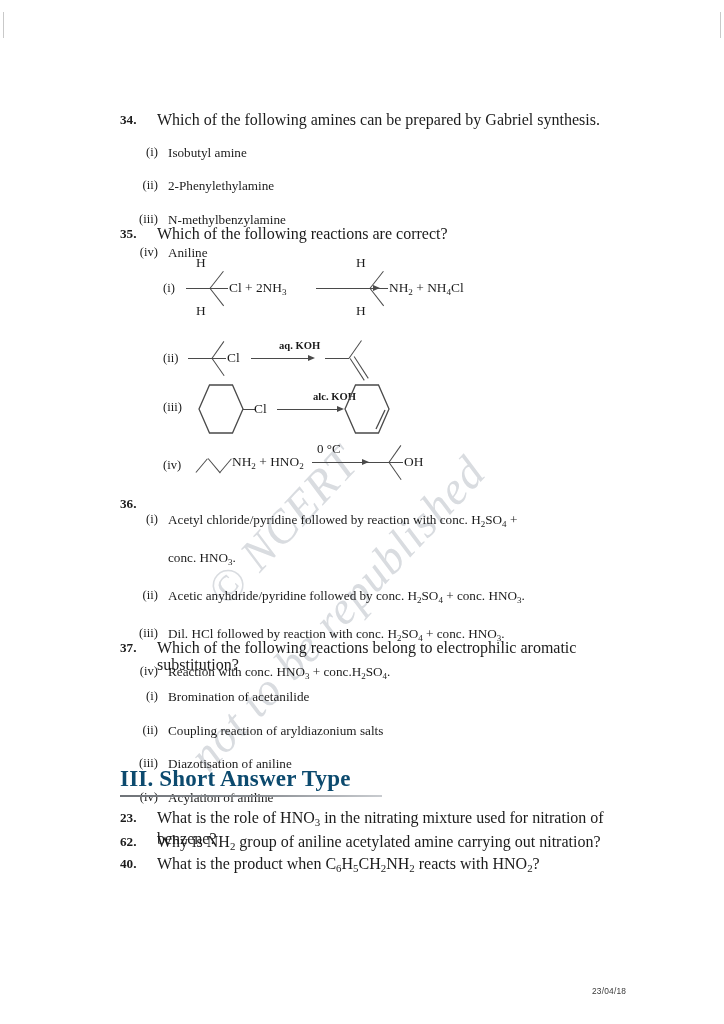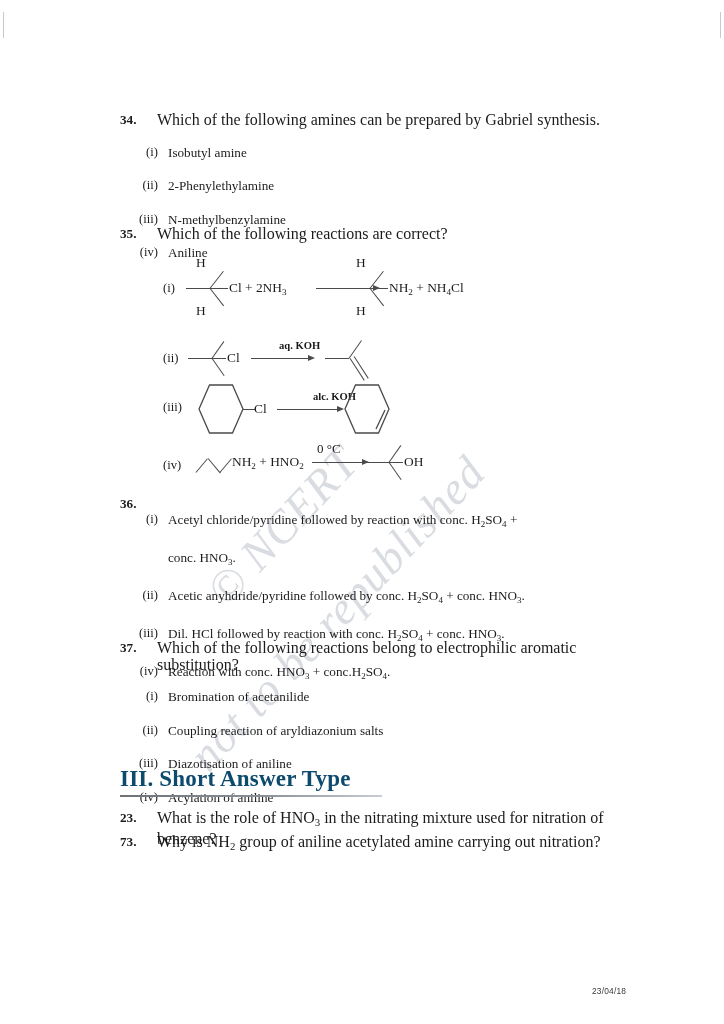--- a/index.html
+++ b/index.html
@@ -395,21 +395,25 @@
     <div class="sec-title">III. Short Answer Type</div>
     <div class="sec-rule"></div>
   </div>
 
   <div class="q" style="left:120px; top:810px; width:512px;">
     <span class="q-num">23.</span>
     <div class="q-text nojust"><span>What is the role of HNO</span><sub>3</sub><span> in the nitrating mixture used for nitration of benzene?</span></div>
   </div>
 
   <div class="q" style="left:120px; top:834px; width:512px;">
-    <span class="q-num">73.</span>
+    <span class="q-num">62.</span>
     <div class="q-text nojust"><span>Why is NH</span><sub>2</sub><span> group of aniline acetylated amine carrying out nitration?</span></div>
   </div>
 
+  <div class="q" style="left:120px; top:856px; width:512px;">
+    <span class="q-num">40.</span>
+    <div class="q-text nojust"><span>What is the product when C</span><sub>6</sub><span>H</span><sub>5</sub><span>CH</span><sub>2</sub><span>NH</span><sub>2</sub><span> reacts with HNO</span><sub>2</sub><span>?</span></div>
+  </div>
 
 
   <div class="datestamp">23/04/18</div>
 
 </div>
 
 </body></html>

